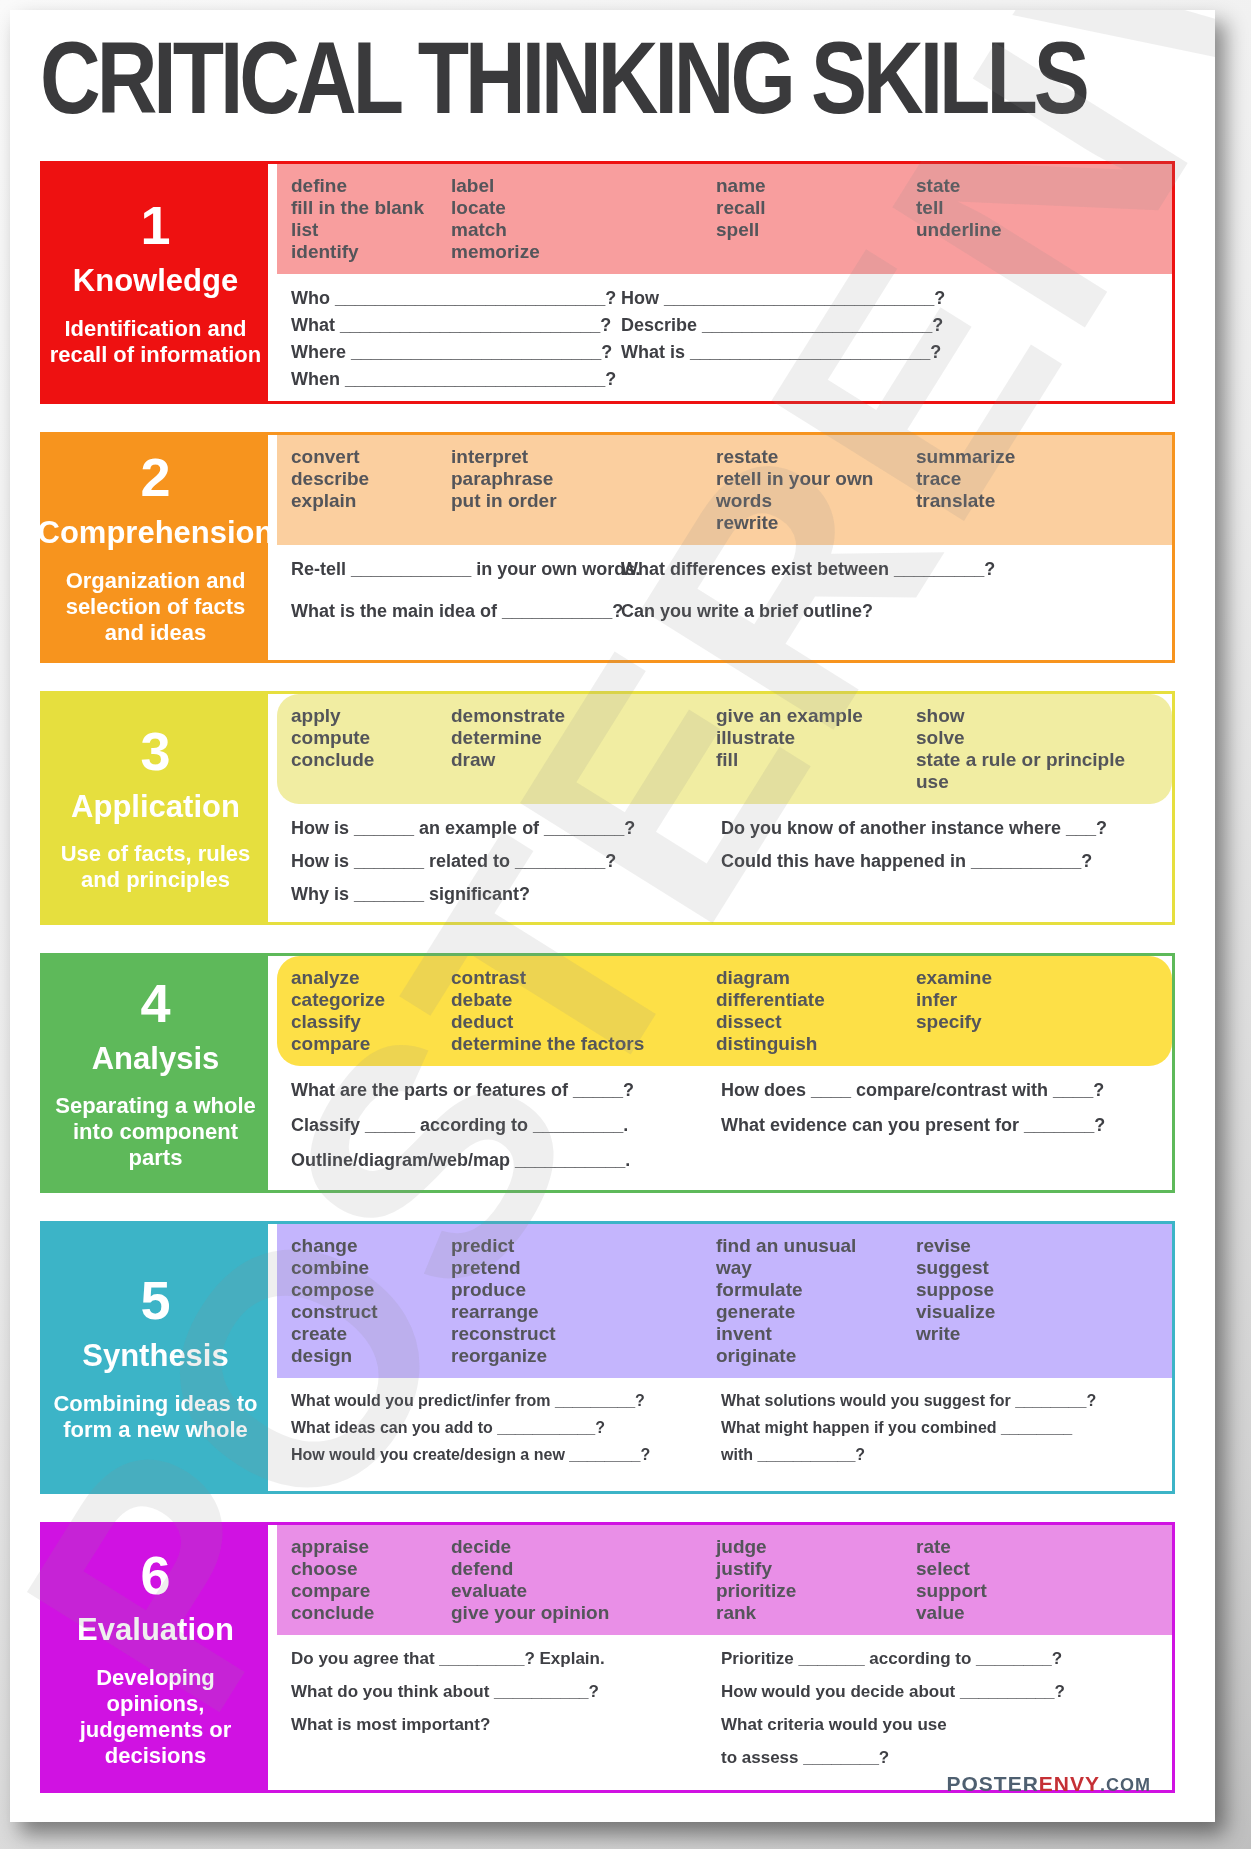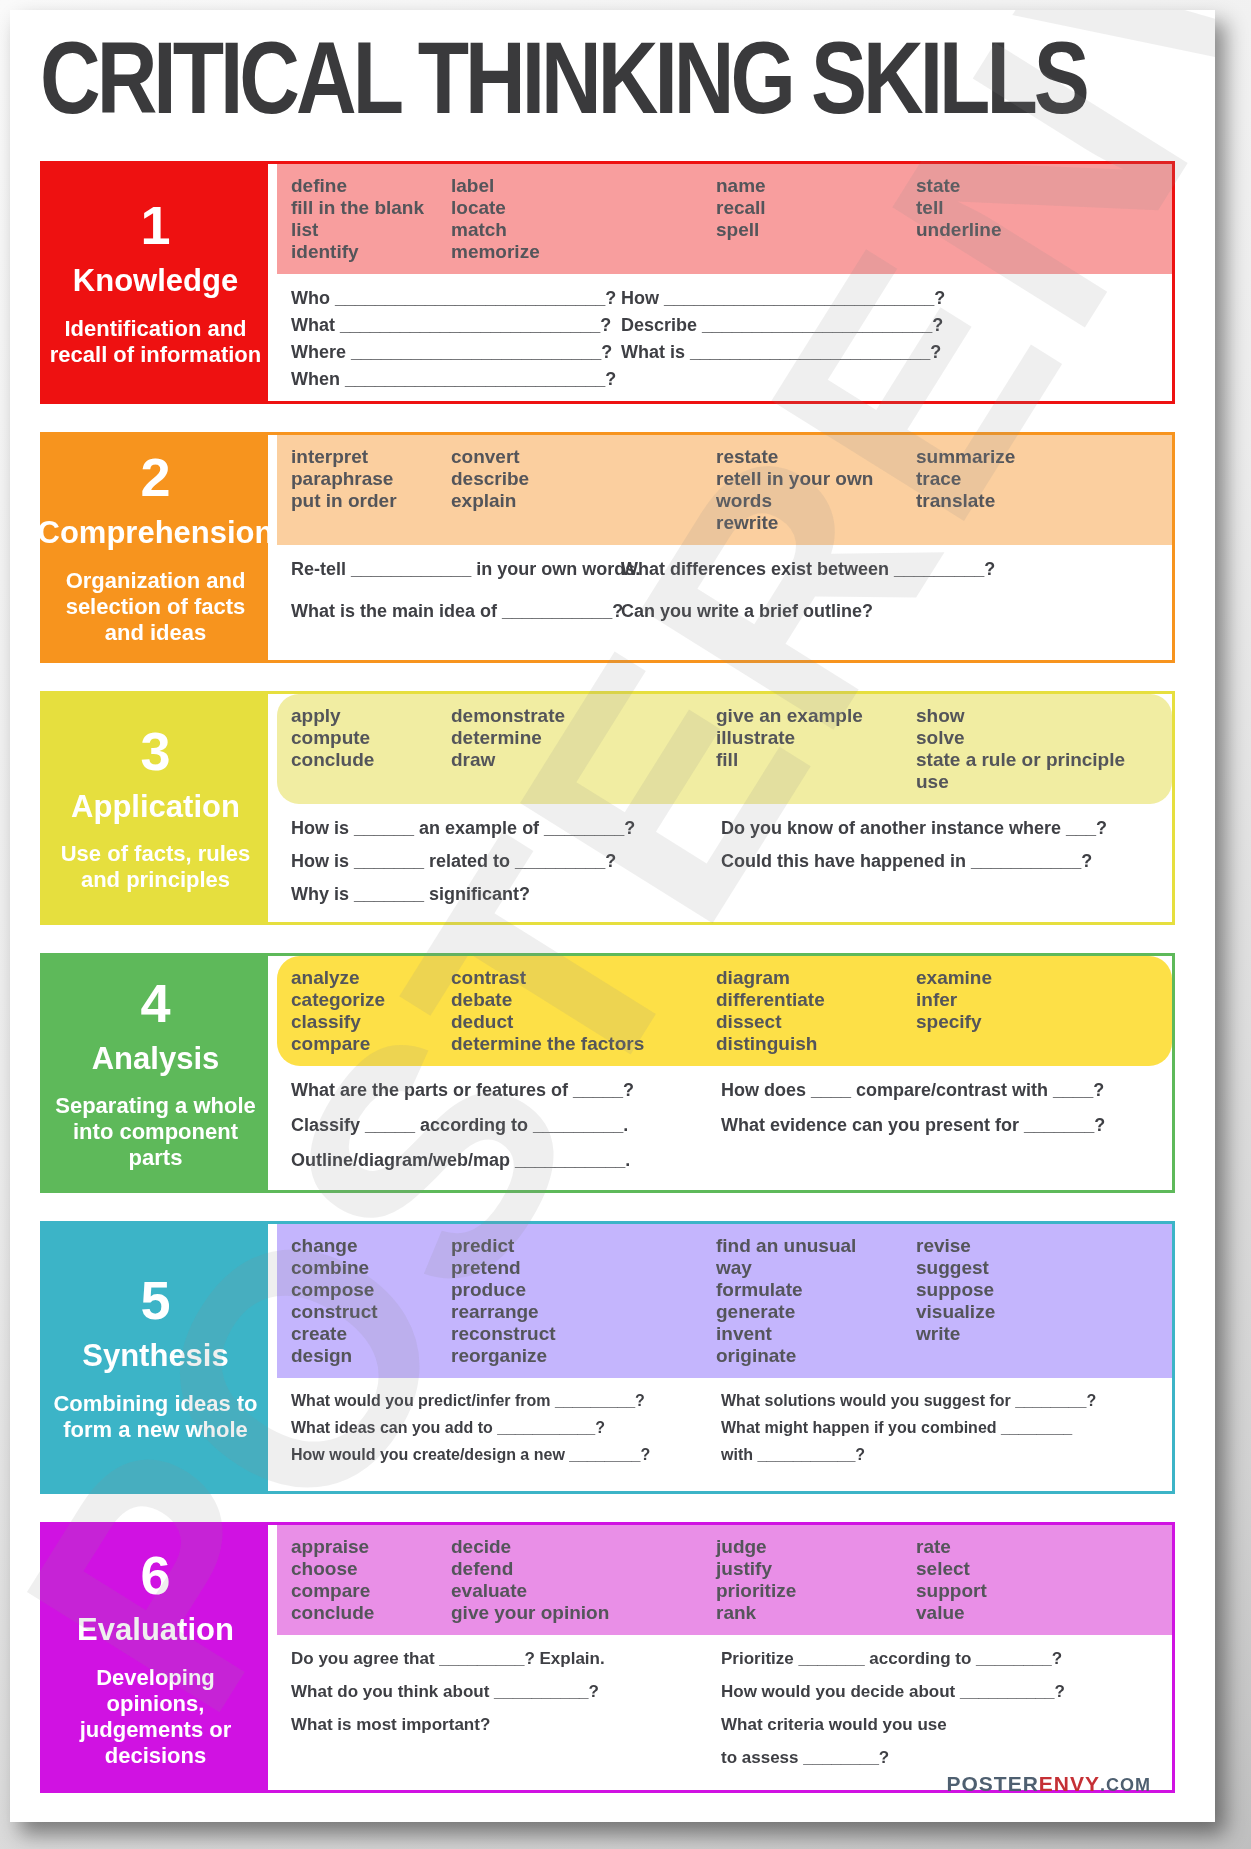--- a/index.html
+++ b/index.html
@@ -132,28 +132,28 @@
 
   <section class="section" style="border-color: rgb(247, 148, 30);">
     <div class="sidebar" style="background: rgb(247, 148, 30);">
       <div class="sec-number">2</div>
       <div class="sec-title">Comprehension</div>
       <div class="sec-subtitle">Organization and selection of facts and ideas</div>
     </div>
     <div class="content">
       <div class="verbs" style="background: rgb(251, 207, 159);">
               <div class="verb-col">
+                <div class="verb">convert</div>
+                <div class="verb">describe</div>
+                <div class="verb">explain</div>
+              </div>
+              <div class="verb-col">
                 <div class="verb">interpret</div>
                 <div class="verb">paraphrase</div>
                 <div class="verb">put in order</div>
-              </div>
-              <div class="verb-col">
-                <div class="verb">convert</div>
-                <div class="verb">describe</div>
-                <div class="verb">explain</div>
               </div>
               <div class="verb-col">
                 <div class="verb">restate</div>
                 <div class="verb">retell in your own</div>
                 <div class="verb">words</div>
                 <div class="verb">rewrite</div>
               </div>
               <div class="verb-col">
                 <div class="verb">summarize</div>
                 <div class="verb">trace</div>

